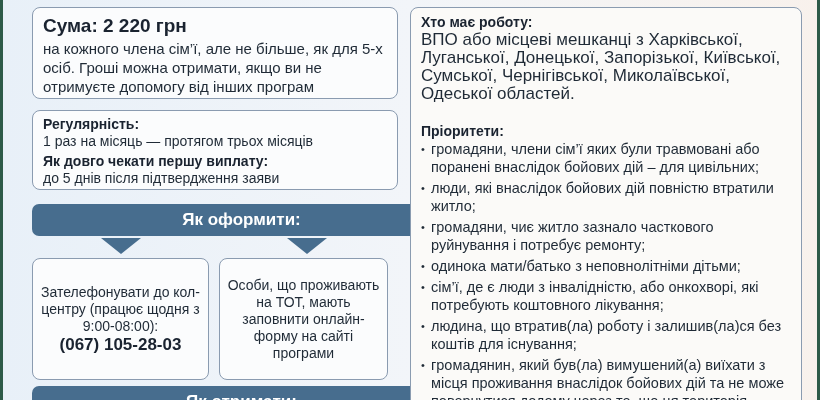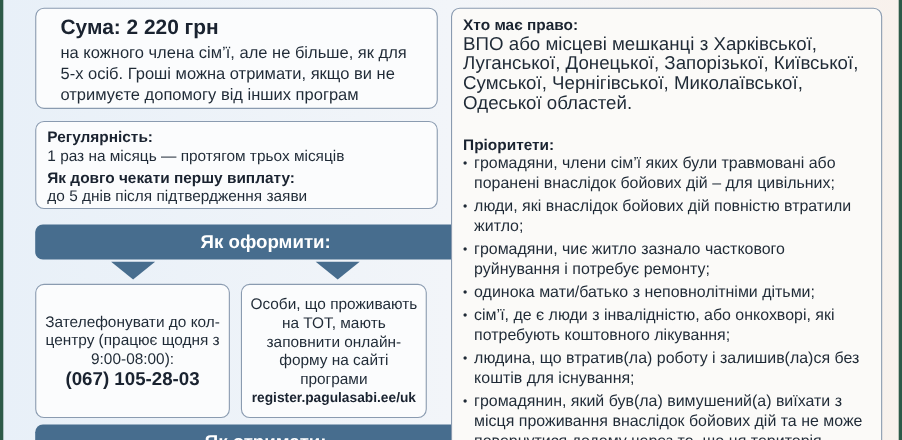--- a/index.html
+++ b/index.html
@@ -12,21 +12,21 @@
   }
   .edge-left { position: absolute; left: 0; top: 0; width: 3px; height: 400px; background: #2d5a48; }
   .edge-right { position: absolute; right: 0; top: 0; width: 3px; height: 400px; background: #2d5a48; }
 
   .card {
     position: absolute;
     background: #fbfcfd;
     border: 1.5px solid #8a9bb0;
     border-radius: 8px;
   }
-  .amount-card { left: 32px; top: 7px; width: 366px; height: 92px; padding: 7px 22px; }
+  .amount-card { left: 32px; top: 7px; width: 366px; height: 92px; padding: 7px 10px; }
   .amount-title { font-weight: bold; font-size: 19px; color: #1a2330; line-height: 22px; }
   .amount-text { font-size: 15px; line-height: 19px; color: #1f2a36; margin-top: 2px; }
 
   .reg-card { left: 32px; top: 110px; width: 366px; height: 80px; padding: 5px 10px; }
   .label-b { font-weight: bold; font-size: 14px; line-height: 17px; color: #1a2330; }
   .val { font-size: 14px; line-height: 17px; color: #1f2a36; margin-bottom: 3px; }
 
   .band {
     position: absolute;
     left: 32px; width: 419px; height: 32px;
@@ -87,27 +87,26 @@
 <div class="arrow arrow-left"></div>
 <div class="arrow arrow-right"></div>
 
 <div class="card opt-card opt-call">
   <div class="opt-text">Зателефонувати до кол-центру (працює щодня з 9:00-08:00):</div>
   <div class="opt-phone">(067) 105-28-03</div>
 </div>
 
 <div class="card opt-card opt-online">
   <div class="opt-text">Особи, що проживають на ТОТ, мають заповнити онлайн-форму на сайті програми</div>
-  <div class="opt-url">register.pagulasabi.ee/uk</div>
 </div>
 
 <div class="band band-receive">Як отримати:</div>
 
 <div class="card right-card">
-  <div class="r-head">Хто має право:</div>
+  <div class="r-head">Хто має роботу:</div>
   <div class="r-text">ВПО або місцеві мешканці з Харківської, Луганської, Донецької, Запорізької, Київської, Сумської, Чернігівської, Миколаївської, Одеської областей.</div>
   <div class="r-head">Пріоритети:</div>
   <ul class="prio-list">
     <li class="prio-item"><span class="bullet">•</span><span>громадяни, члени сім’ї яких були травмовані або поранені внаслідок бойових дій – для цивільних;</span></li>
     <li class="prio-item"><span class="bullet">•</span><span>люди, які внаслідок бойових дій повністю втратили житло;</span></li>
     <li class="prio-item"><span class="bullet">•</span><span>громадяни, чиє житло зазнало часткового руйнування і потребує ремонту;</span></li>
     <li class="prio-item"><span class="bullet">•</span><span>одинока мати/батько з неповнолітніми дітьми;</span></li>
     <li class="prio-item"><span class="bullet">•</span><span>сім’ї, де є люди з інвалідністю, або онкохворі, які потребують коштовного лікування;</span></li>
     <li class="prio-item"><span class="bullet">•</span><span>людина, що втратив(ла) роботу і залишив(ла)ся без коштів для існування;</span></li>
     <li class="prio-item"><span class="bullet">•</span><span>громадянин, який був(ла) вимушений(а) виїхати з місця проживання внаслідок бойових дій та не може повернутися додому через те, що ця територія окупована або на цій території зараз ведуться активні бойові дії та повністю зруйноване житло;</span></li>

